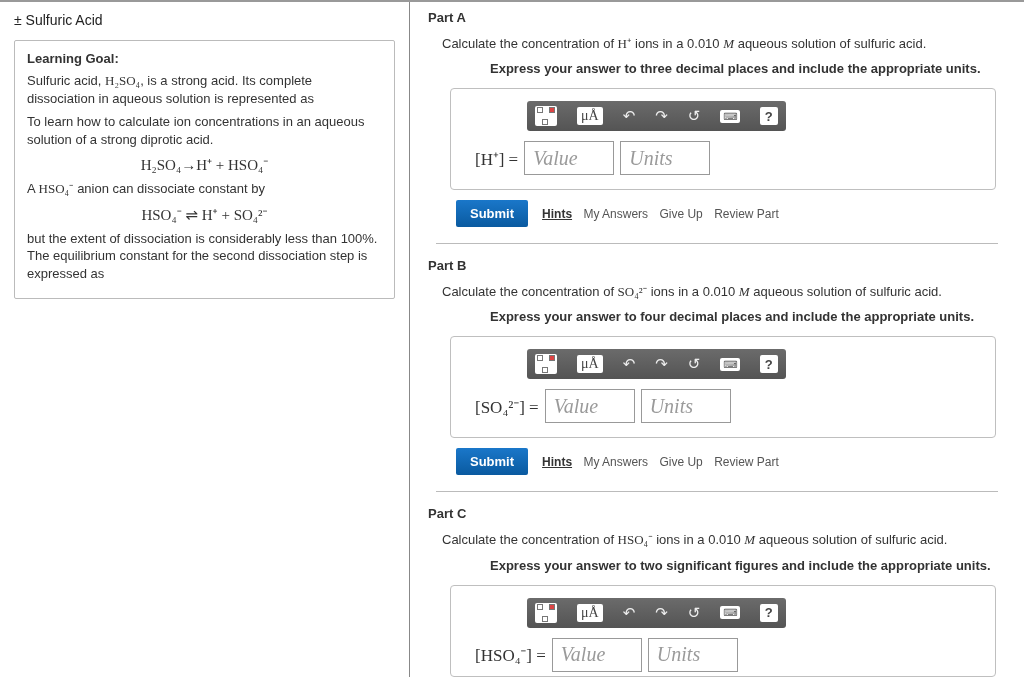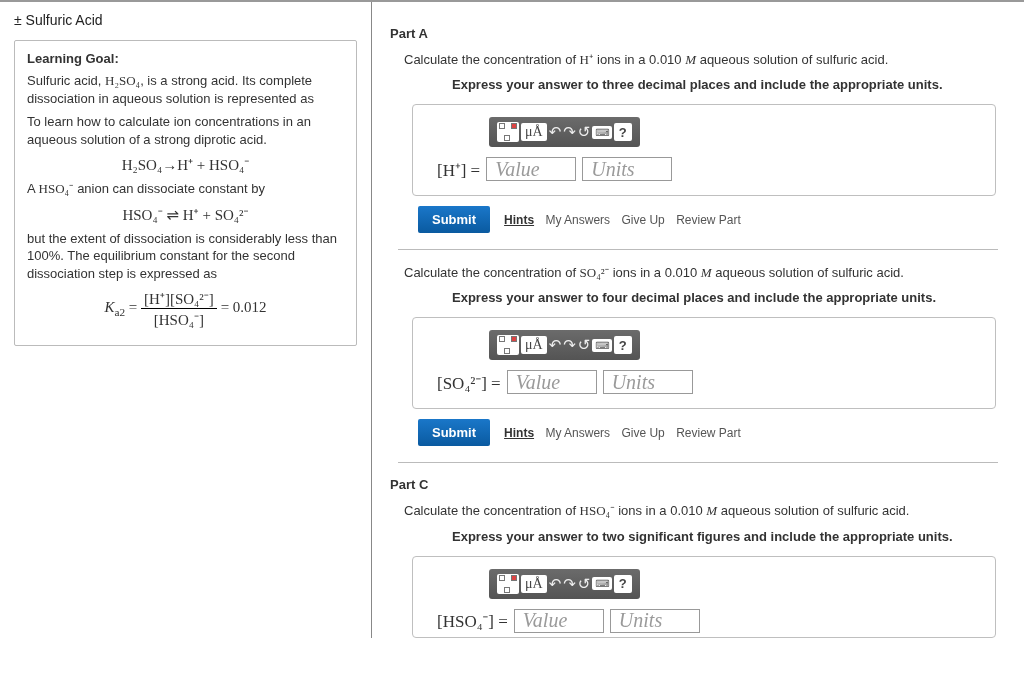--- a/index.html
+++ b/index.html
@@ -1,40 +1,40 @@
 <!DOCTYPE html>
 <html><head>
 <meta charset="utf-8">
 <style>
   * { box-sizing: border-box; margin: 0; padding: 0; }
   body { font-family: Arial, Helvetica, sans-serif; font-size: 13px; color: #333; background: #fff; }
   .page { display: flex; width: 1024px; border-top: 2px solid #999; }
-  .sidebar { width: 372px; padding: 10px 14px; border-right: 1px solid #888; }
-  .main { flex: 1; padding: 8px 18px 0 18px; margin-top: 16px; }
+  .sidebar { width: 410px; padding: 10px 14px; border-right: 1px solid #888; }
+  .main { flex: 1; padding: 8px 18px 0 18px; }
   .topic-title { font-size: 14px; font-weight: normal; color: #222; margin-bottom: 12px; }
   .lg-box { border: 1px solid #bbb; border-radius: 2px; padding: 10px 12px; margin-top: 12px; }
   .lg-heading { font-weight: bold; margin-bottom: 6px; }
   .lg-text { line-height: 1.35; margin-bottom: 6px; }
   .eq { text-align: center; font-family: 'Times New Roman', serif; font-size: 15px; margin: 6px 0; }
   .serif { font-family: 'Times New Roman', serif; }
   sub, sup { font-size: 0.75em; }
   .part-title { font-weight: bold; font-size: 13px; margin: 0 0 10px 0; }
   .prompt { margin: 0 0 8px 14px; line-height: 1.4; }
   .instruct { font-weight: bold; margin: 0 0 12px 14px; padding-left: 48px; }
   .answer-box { border: 1px solid #bfbfbf; border-radius: 4px; margin: 0 10px 10px 22px; padding: 12px 16px 14px 16px; background: #fff; }
-  .toolbar { background: linear-gradient(#6b6b6b,#545454); border-radius: 3px; padding: 5px 8px; display: inline-flex; align-items: center; gap: 2px; margin-left: 60px; margin-bottom: 10px; }
+  .toolbar { background: linear-gradient(#6b6b6b,#545454); border-radius: 3px; padding: 5px 8px; display: inline-flex; align-items: center; gap: 20px; margin-left: 60px; margin-bottom: 10px; }
   .tool { color: #eee; font-size: 15px; display: inline-flex; align-items: center; cursor: pointer; }
   .tool.q { background:#fff; color:#444; border-radius:2px; width:18px; height:18px; justify-content:center; font-weight:bold; font-size:13px;}
   .tpl-icon { width:22px; height:20px; background:#fff; border-radius:2px; display:inline-flex; align-items:center; justify-content:center; font-size:10px; color:#555; position:relative;}
   .tpl-icon .sq { width:6px; height:6px; background:#fff; border:1px solid #777; position:absolute;}
   .mu-icon { background:#fff; color:#444; border-radius:2px; padding:1px 4px; font-family:'Times New Roman',serif; font-size:14px;}
   .kbd-icon { background:#fff; color:#555; border-radius:2px; padding:1px 3px; font-size:10px; letter-spacing:-1px;}
   .input-row { display:flex; align-items:center; gap:6px; margin-left: 8px;}
   .lhs { font-family:'Times New Roman', serif; font-size:17px; }
-  .fake-input { border:1px solid #999; height:24px; padding:1px 8px; font-family:'Times New Roman', serif; font-size:20px; color:#9a9a9a; font-style:italic; background:#fff; display:flex; align-items:center; min-width:90px;}
+  .fake-input { border:1px solid #999; height:24px; padding:16px 8px; font-family:'Times New Roman', serif; font-size:20px; color:#9a9a9a; font-style:italic; background:#fff; display:flex; align-items:center; min-width:90px;}
   .submit-row { display:flex; align-items:center; gap:14px; margin: 10px 0 16px 28px;}
   .submit-btn { background: linear-gradient(#1a77c9,#0a5aa0); color:#fff; border:none; padding:6px 14px; font-size:13px; font-weight:bold; border-radius:2px; cursor:pointer;}
   .links { font-size:12px; color:#555; }
   .links span { margin-right: 8px; cursor:pointer; }
   .links .hint { font-weight:bold; text-decoration: underline; color:#333;}
   hr.sep { border:none; border-top:1px solid #bbb; margin: 0 8px 14px 8px;}
   .frac { display:inline-block; vertical-align:middle; text-align:center; font-family:'Times New Roman',serif;}
   .frac .num { display:block; border-bottom:1px solid #000; padding:0 3px;}
   .frac .den { display:block; padding:0 3px;}
 </style>
@@ -50,29 +50,20 @@
       <div class="lg-text">
         <span>Sulfuric acid, </span><span class="serif">H₂SO₄</span><span>, is a strong acid. Its complete dissociation in aqueous solution is represented as</span>
       </div>
       <div class="lg-text">To learn how to calculate ion concentrations in an aqueous solution of a strong diprotic acid.</div>
       <div class="eq">H₂SO₄→H⁺ + HSO₄⁻</div>
       <div class="lg-text">
         <span>A </span><span class="serif">HSO₄⁻</span><span> anion can dissociate constant by</span>
       </div>
       <div class="eq">HSO₄⁻ ⇌ H⁺ + SO₄²⁻</div>
       <div class="lg-text">but the extent of dissociation is considerably less than 100%. The equilibrium constant for the second dissociation step is expressed as</div>
-      <div class="eq">
-        <span class="serif" style="font-style:italic">K</span><sub class="serif">a2</sub>
-        <span class="serif"> = </span>
-        <span class="frac">
-          <span class="num">[H⁺][SO₄²⁻]</span>
-          <span class="den">[HSO₄⁻]</span>
-        </span>
-        <span class="serif">= 0.012</span>
-      </div>
     </div>
   </div>
 
   <div class="main">
 
     <div class="part-title">Part A</div>
     <div class="prompt">
       <span>Calculate the concentration of </span><span class="serif">H⁺</span><span> ions in a 0.010 </span><span class="serif" style="font-style:italic">M</span><span> aqueous solution of sulfuric acid.</span>
     </div>
     <div class="instruct">Express your answer to three decimal places and include the appropriate units.</div>
@@ -107,20 +98,21 @@
       <button class="submit-btn">Submit</button>
       <div class="links">
         <span class="hint">Hints</span>
         <span>My Answers</span>
         <span>Give Up</span>
         <span>Review Part</span>
       </div>
     </div>
     <hr class="sep">
 
+    <div class="part-title">Part B</div>
     <div class="prompt">
       <span>Calculate the concentration of </span><span class="serif">SO₄²⁻</span><span> ions in a 0.010 </span><span class="serif" style="font-style:italic">M</span><span> aqueous solution of sulfuric acid.</span>
     </div>
     <div class="instruct">Express your answer to four decimal places and include the appropriate units.</div>
 
     <div class="answer-box">
       <div class="toolbar">
         <span class="tool">
             <span class="tpl-icon">
               <span class="sq" style="top:1px;left:2px;"></span>

